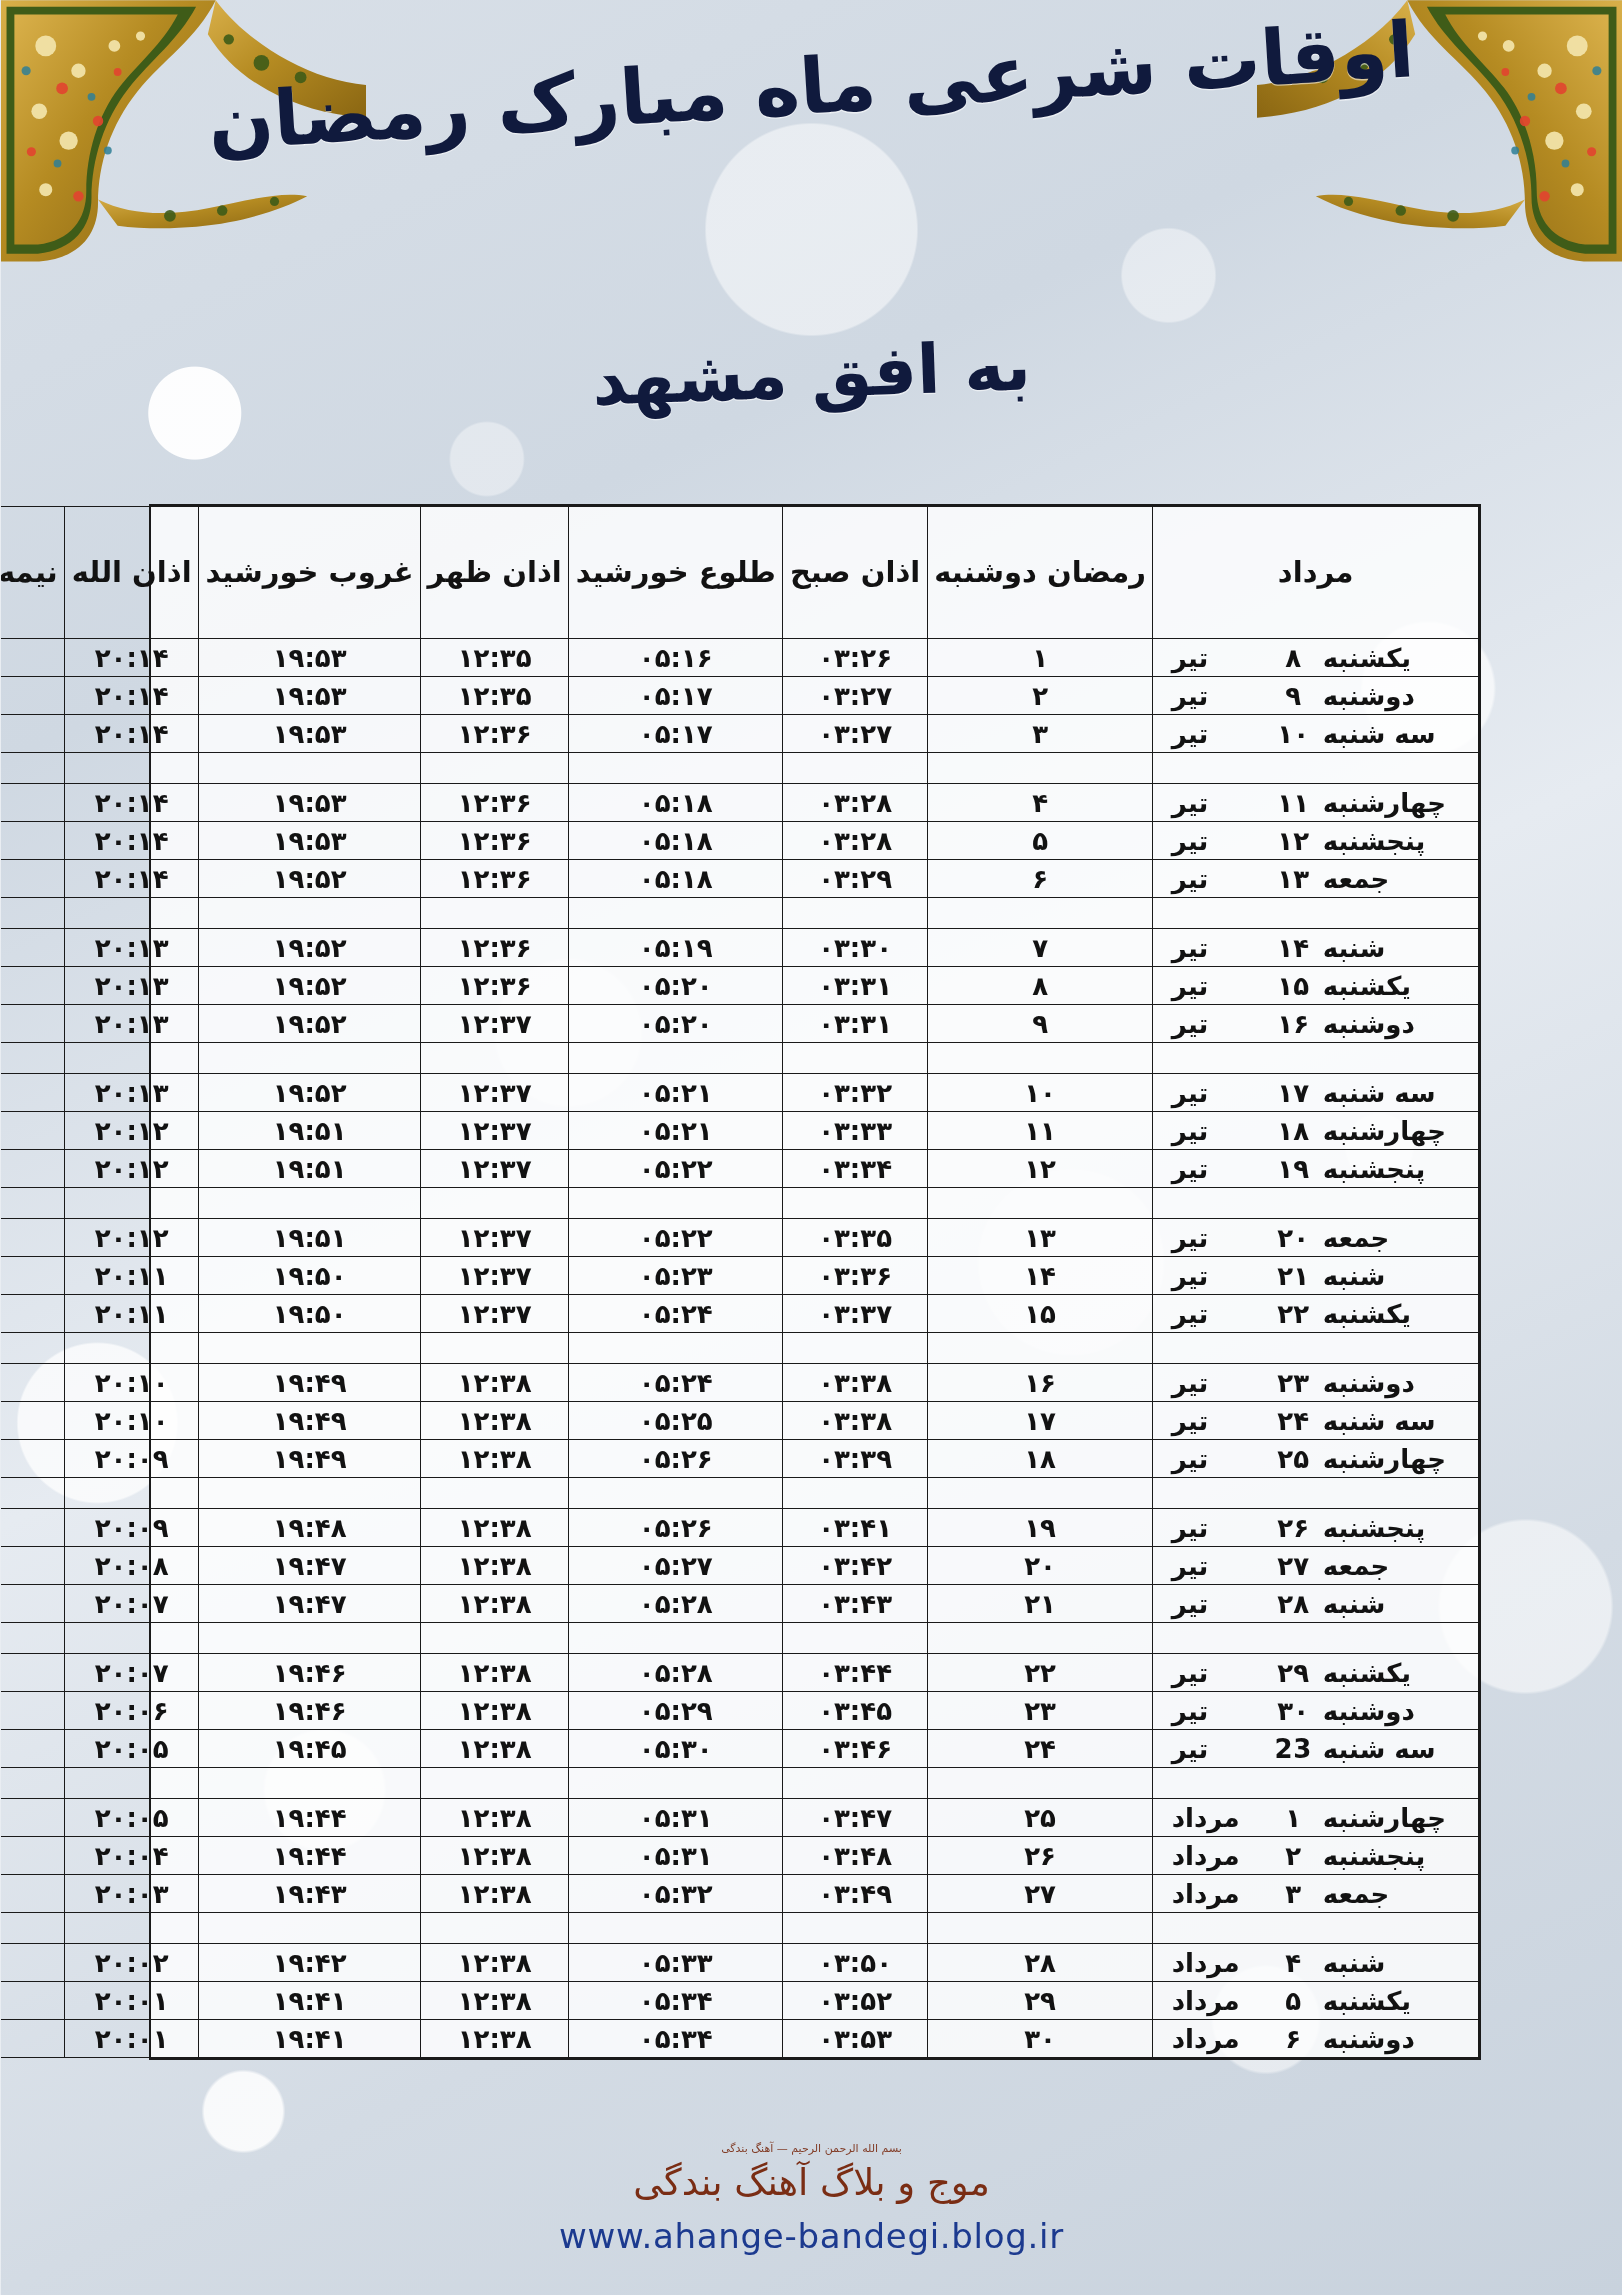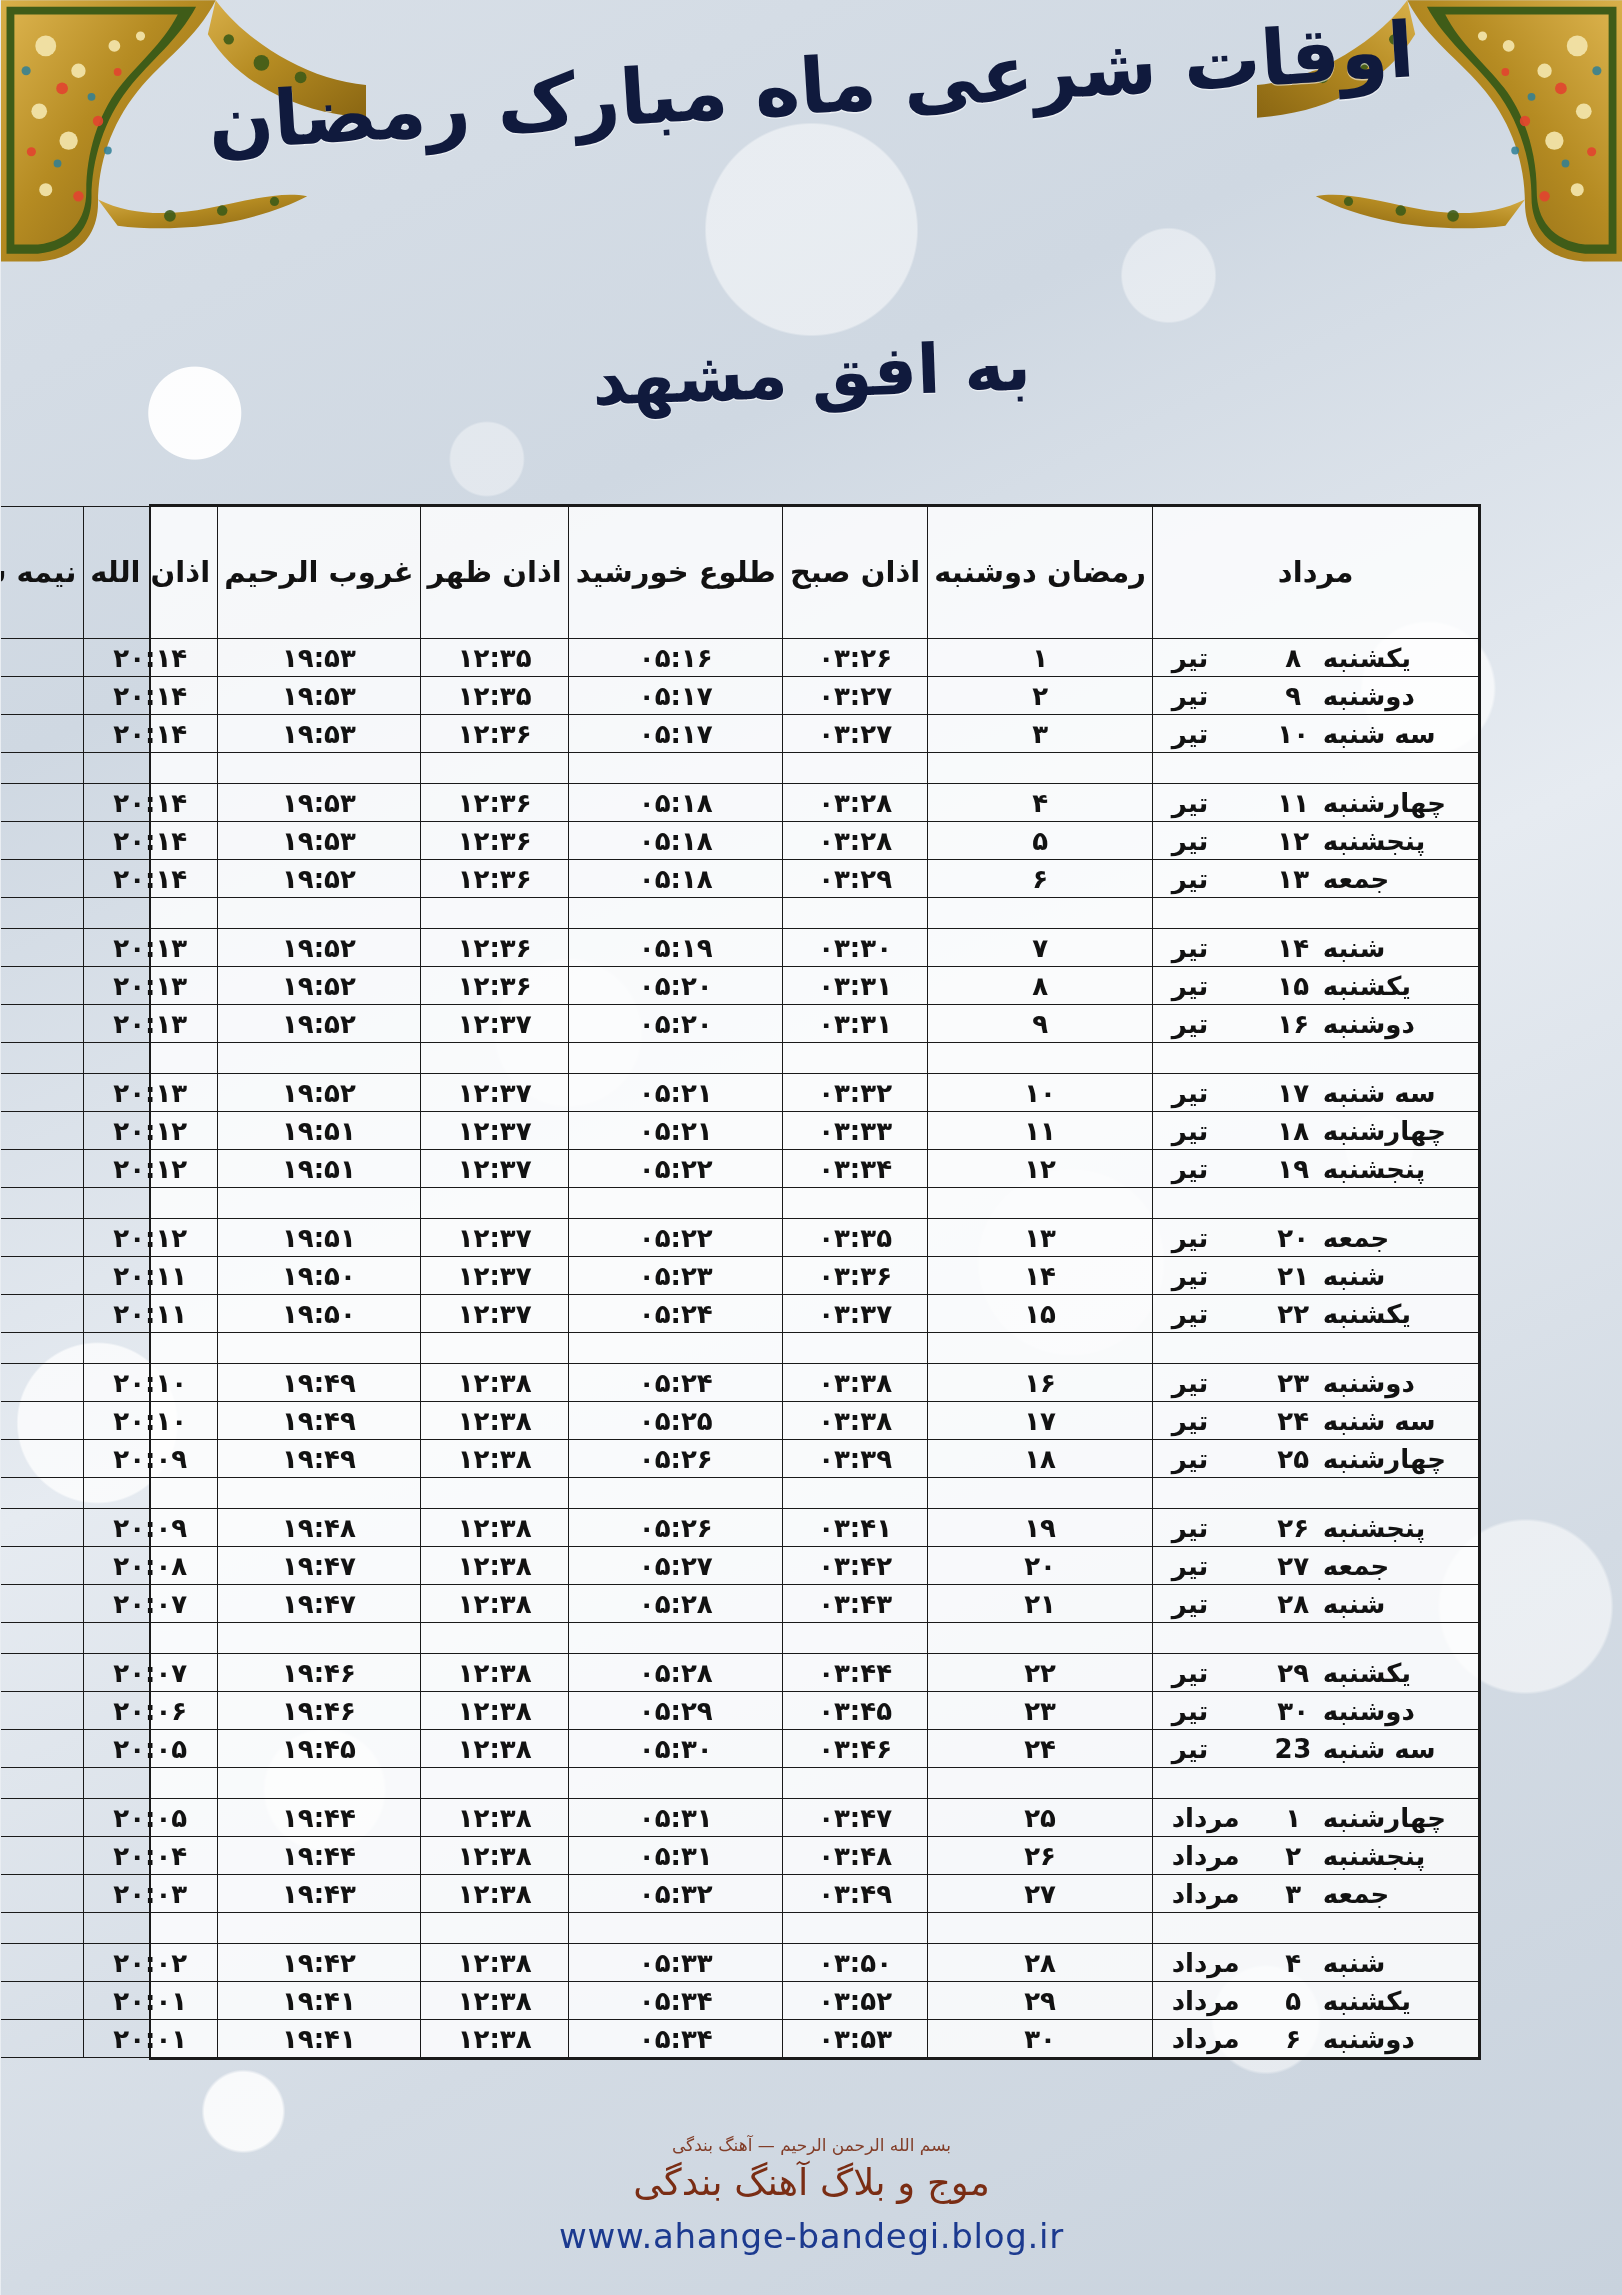--- a/index.html
+++ b/index.html
@@ -161,21 +161,21 @@
     color: #7a2d14;
     font-size: 37px;
     font-weight: normal;
     margin-bottom: 11.8px;
     letter-spacing: 0.7px;
     display: block;
   }
   .logo-sub {
     display: block;
     color: #7a2d14;
-    font-size: 17px;
+    font-size: 11px;
     line-height: 1.35;
     margin-bottom: 3.9px;
     opacity: 0.9;
   }
   .site {
     color: #1c3a8f;
     font-size: 34px;
     font-family: "DejaVu Sans", "Liberation Sans", sans-serif;
     direction: ltr;
     letter-spacing: 0.7px;
@@ -298,21 +298,21 @@
         <col class="c-magh">
         <col class="c-mid">
     </colgroup>
     <thead>
       <tr>
         <th>مرداد</th>
         <th>رمضان دوشنبه</th>
         <th>اذان صبح</th>
         <th>طلوع خورشید</th>
         <th>اذان ظهر</th>
-        <th>غروب الرحیم</th>
+        <th>غروب خورشید</th>
         <th>اذان الله</th>
         <th>نیمه شب شرعی</th>
       </tr>
     </thead>
     <tbody id="tbody">
         <tr>
           <td class="date-cell">
             <span class="date-inner">
               <span class="date-day">یکشنبه</span>
               <span class="date-num">۸</span>

